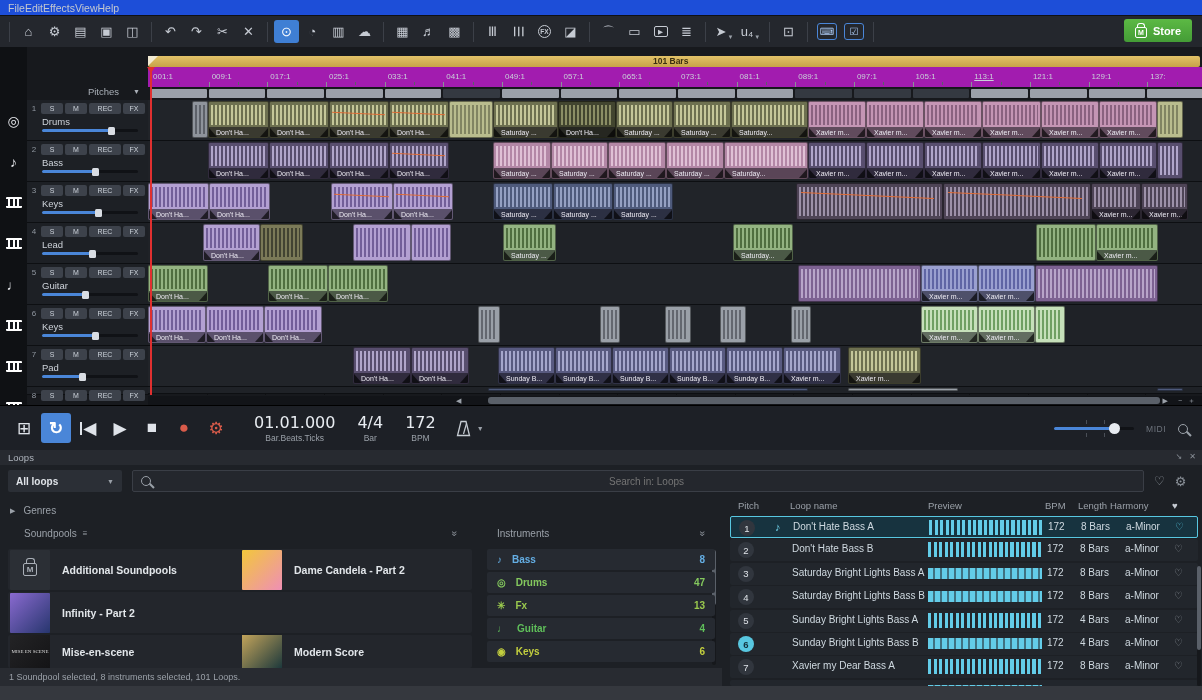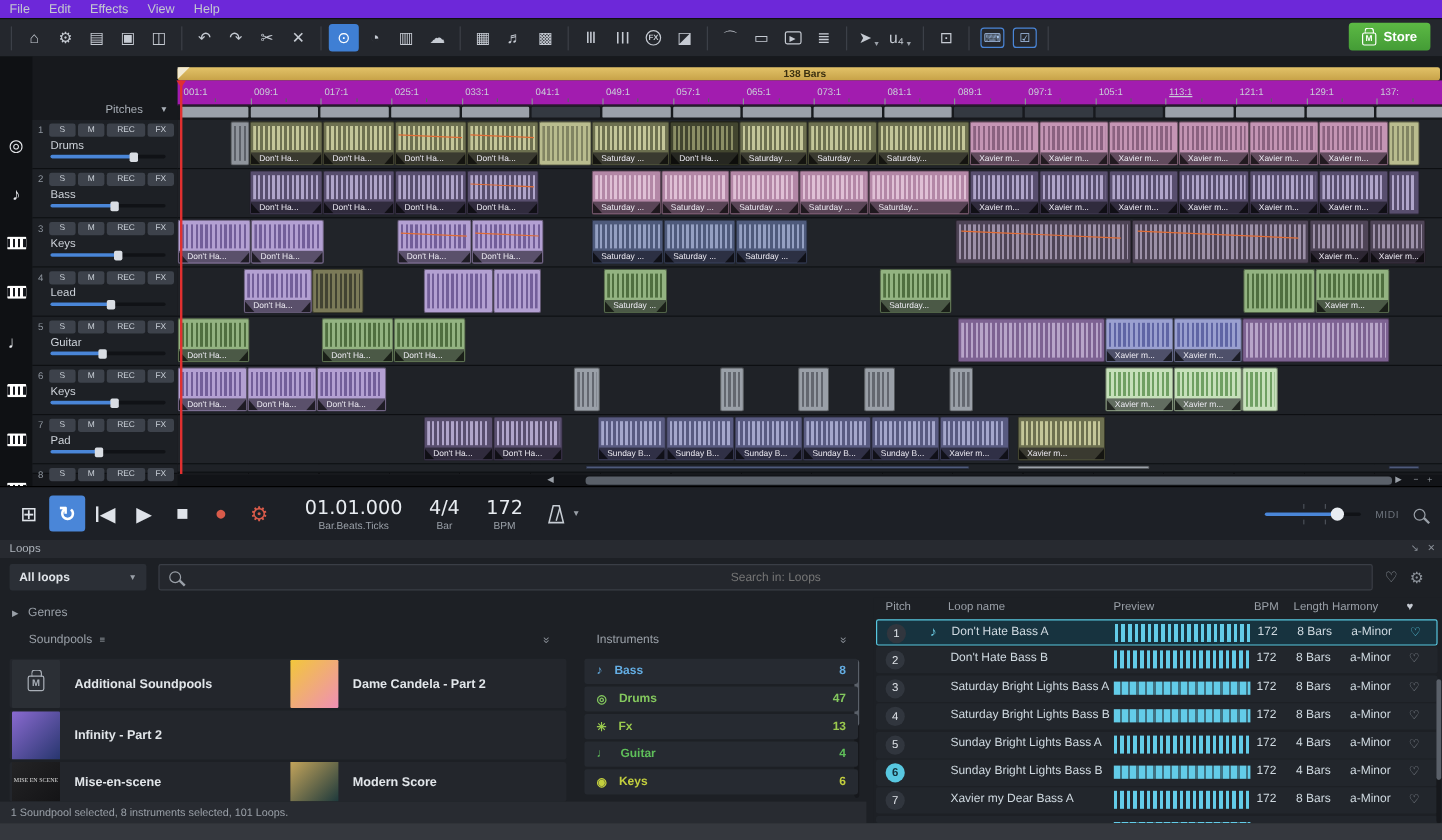--- a/index.html
+++ b/index.html
@@ -1,21 +1,21 @@
 <!DOCTYPE html>
 <html><head>
 <meta charset="utf-8">
 <style>
   html,body{margin:0;padding:0;background:#0c0d10;}
   *{box-sizing:border-box;}
   #app{position:relative;width:1202px;height:700px;background:#17191d;overflow:hidden;
        font-family:"Liberation Sans",sans-serif;color:#c6cbd3;-webkit-font-smoothing:antialiased;}
   
-  .menubar{position:absolute;top:0;left:0;right:0;height:15px;background:#6d28d9;display:flex;
-           align-items:center;gap:16px;padding:0 8px;font-size:10.5px;color:#c3c8d0;}
+  .menubar{position:absolute;top:0;left:0;right:0;height:15px;background:#1d4ed8;display:flex;
+           align-items:center;padding:0 8px;font-size:10.5px;color:#c3c8d0;}
   .menuitem{cursor:default;}
   .toolbar{position:absolute;top:15px;left:0;right:0;height:32px;background:#24272d;
            border-top:1px solid #0f1115;display:flex;align-items:center;padding:0 4px;gap:1px;}
   .tbico{width:25px;height:23px;display:flex;align-items:center;justify-content:center;
          color:#c6cbd3;font-size:13px;border-radius:3px;flex:none;}
   .tbico.active{background:#3f7fd4;color:#fff;}
   .tbico.boxed{border:1px solid #4a86d8;color:#a8c6ee;width:20px;height:17px;font-size:10px;margin:0 3px;}
   .tbico .circled{font-size:6.5px;border:1.2px solid #c6cbd3;border-radius:50%;width:13px;height:13px;
          display:flex;align-items:center;justify-content:center;font-weight:bold;}
   .tbico .boxg{font-size:6.5px;border:1.2px solid #c6cbd3;border-radius:2px;width:14px;height:11px;
@@ -362,21 +362,21 @@
             <span class="tnum">8</span>
             <span class="tbtn" style="width: 22px;">S</span>
             <span class="tbtn" style="width: 22px;">M</span>
             <span class="tbtn" style="width: 32px;">REC</span>
             <span class="tbtn" style="width: 22px;">FX</span>
           </div>
         </div>
       </div>
     <div class="goldbar">
       <span class="corner"></span>
-      <span class="lbl">138 Bars</span>
+      <span class="lbl">101 Bars</span>
     </div>
     <div class="ruler" id="ruler">
         <span class="rlbl" style="left: 5px;">001:1</span>
         <span class="rtick" style="left: 2px;"></span>
         <span class="rminor" style="left: 31.33px;"></span>
         <span class="rlbl" style="left: 63.66px;">009:1</span>
         <span class="rtick" style="left: 60.66px;"></span>
         <span class="rminor" style="left: 89.99px;"></span>
         <span class="rlbl" style="left: 122.32px;">017:1</span>
         <span class="rtick" style="left: 119.32px;"></span>

